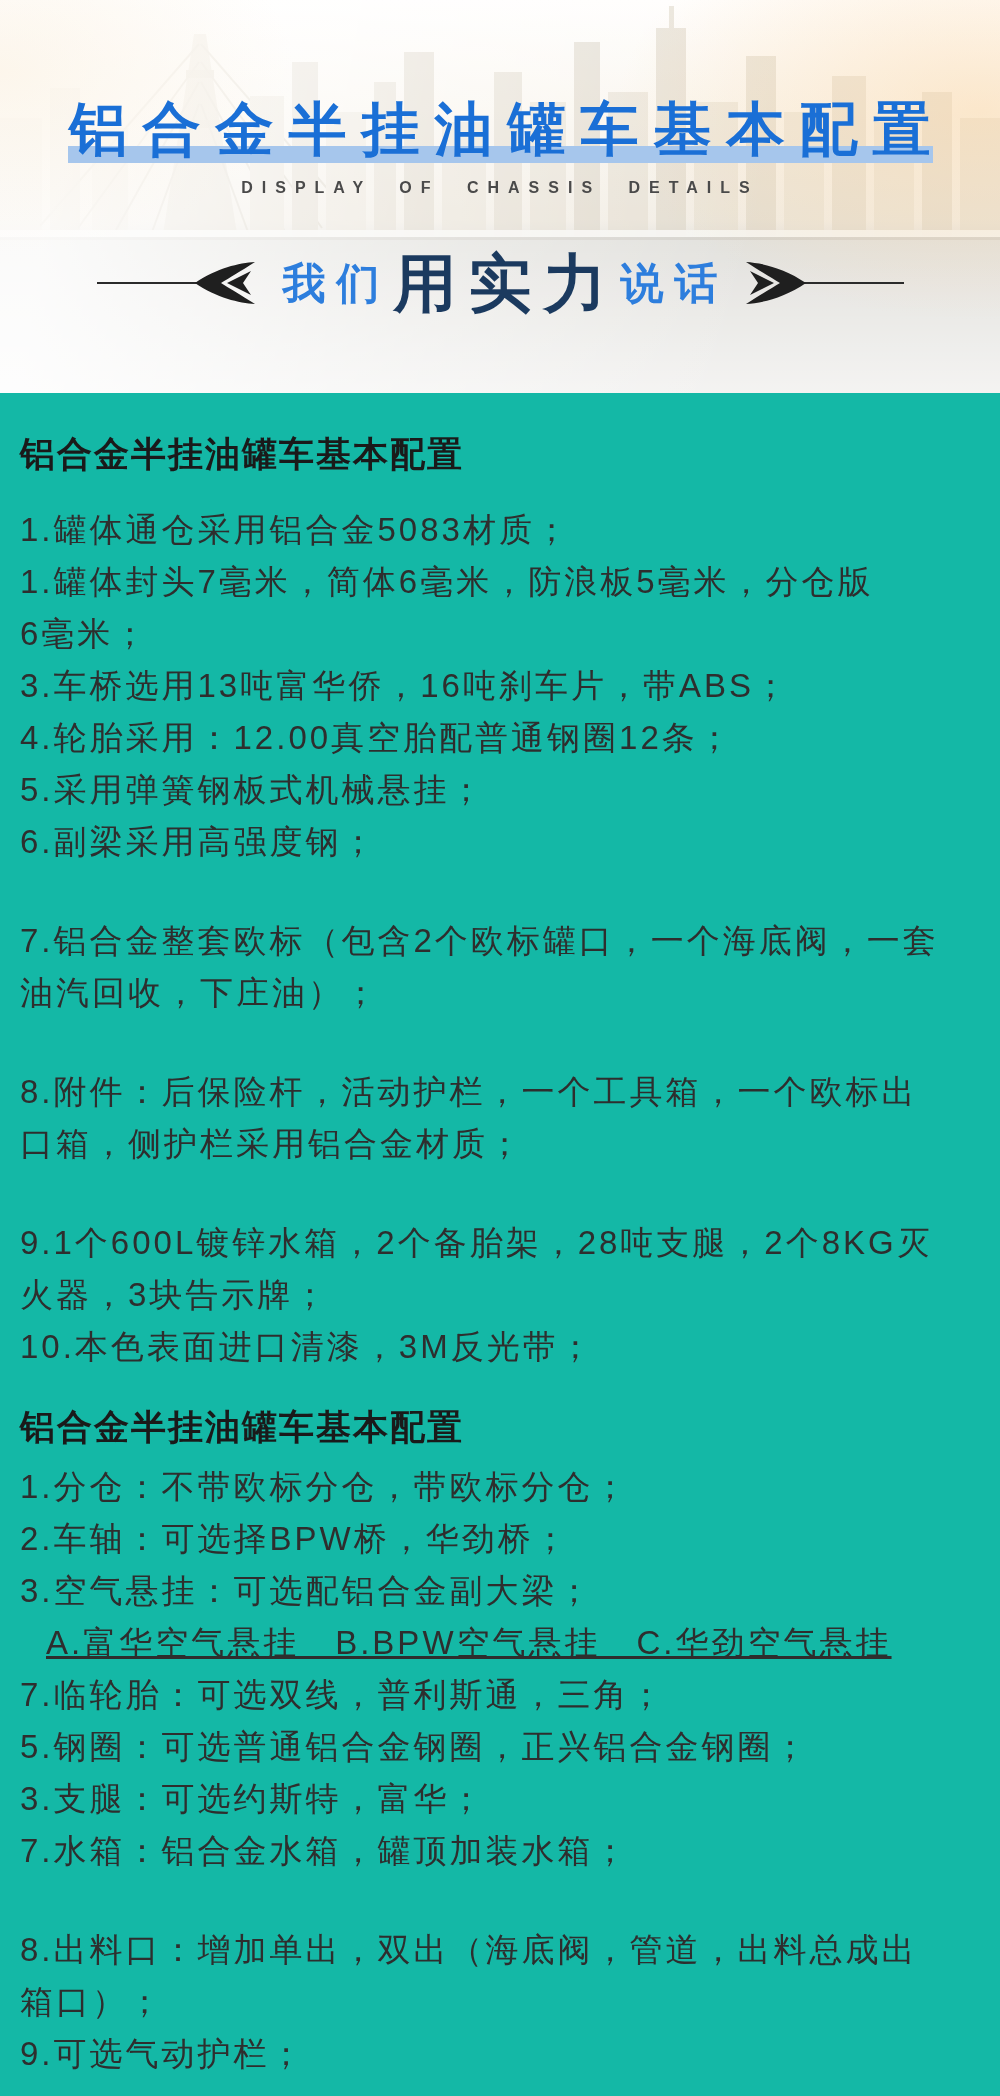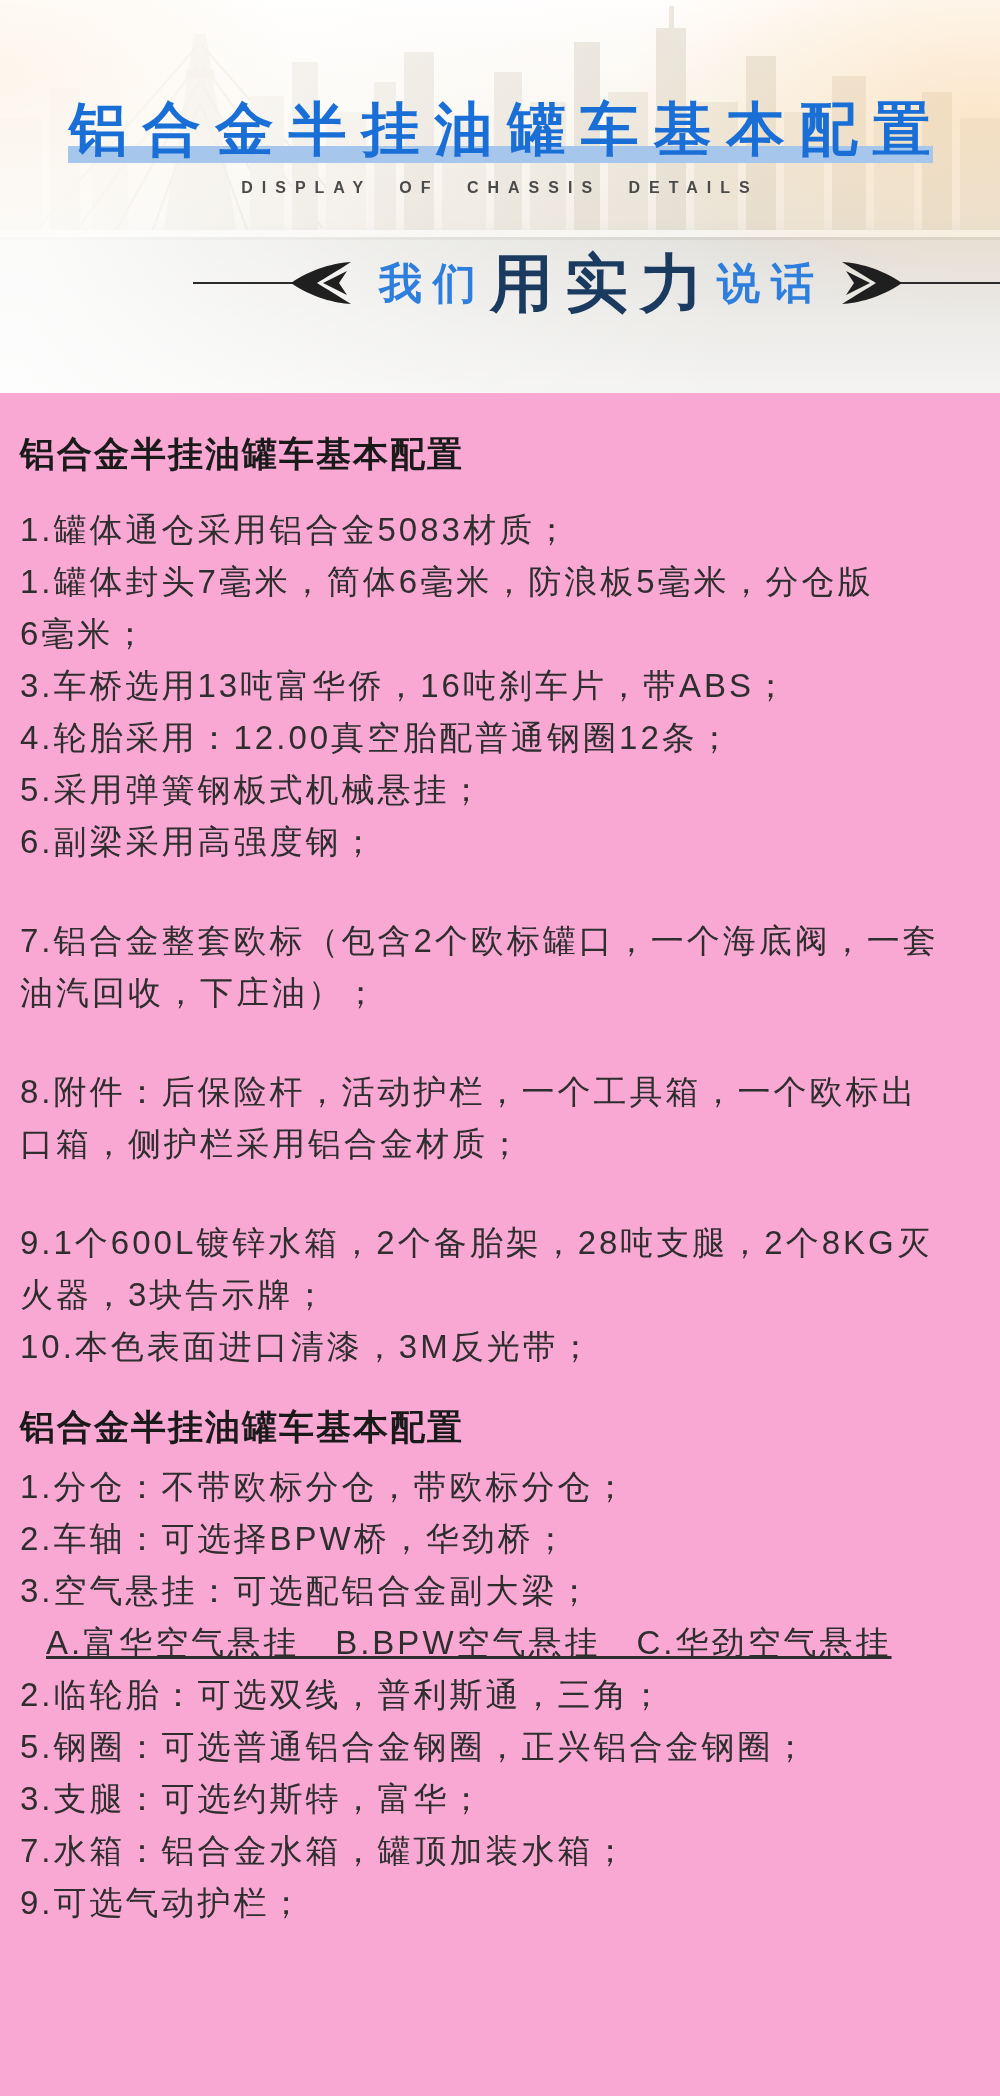--- a/index.html
+++ b/index.html
@@ -1,18 +1,18 @@
 <!DOCTYPE html>
 <html><head>
 <meta charset="utf-8">
 <style>
   html,body{margin:0;padding:0;background:#ffffff;}
   .page{
     position:relative;width:1000px;height:2096px;margin:0 auto;
-    background:#f9a8d4;overflow:hidden;
+    background:#14b8a6;overflow:hidden;
     font-family:"Liberation Sans","DejaVu Sans",sans-serif;
     color:#2d2d2d;
   }
 
   
   .hero{
     position:relative;width:1000px;height:393px;overflow:hidden;
     background:linear-gradient(180deg,#fffefd 0%,#faf6ef 28%,#f2ede4 56%,#e4e1dc 61%,#e6e4e1 72%,#efedea 100%);
   }
   .hero-skyline{position:absolute;left:0;top:0;z-index:0;}
@@ -32,21 +32,21 @@
   }
   .main-title{
     font-size:58px;line-height:58px;font-weight:bold;color:#1a6fd6;
     letter-spacing:15px;margin-right:-15px;white-space:nowrap;
   }
   .sub-title{
     margin-top:15px;font-size:16px;line-height:30px;font-weight:bold;color:#4a4a4a;
     letter-spacing:9px;word-spacing:14px;white-space:nowrap;
   }
   .slogan{
-    margin-top:48px;display:flex;align-items:center;justify-content:flex-end;gap:14px;
+    margin-top:48px;display:flex;align-items:center;justify-content:center;gap:14px;
   }
   .slogan .flourish{flex:0 0 auto;display:block;}
   .slogan-side{
     font-size:43px;font-weight:bold;color:#2d7edd;letter-spacing:11px;margin-right:-11px;
     line-height:64px;white-space:nowrap;
   }
   .slogan-main{
     font-size:63px;font-weight:bold;color:#1b3a5f;letter-spacing:12px;margin-right:-12px;
     line-height:64px;white-space:nowrap;
   }
@@ -175,22 +175,24 @@
         </div>
     </section>
 
     <section>
       <h2 class="section-heading second">铝合金半挂油罐车基本配置</h2>
       <div>
           <p class="spec-line">1.分仓：不带欧标分仓，带欧标分仓；</p>
           <p class="spec-line">2.车轴：可选择BPW桥，华劲桥；</p>
           <p class="spec-line">3.空气悬挂：可选配铝合金副大梁；</p>
           <p class="spec-line indent">A.富华空气悬挂　B.BPW空气悬挂　C.华劲空气悬挂</p>
-          <p class="spec-line">2.临轮胎：可选双线，普利斯通，三角；</p>
+          <p class="spec-line">7.临轮胎：可选双线，普利斯通，三角；</p>
           <p class="spec-line">5.钢圈：可选普通铝合金钢圈，正兴铝合金钢圈；</p>
           <p class="spec-line">3.支腿：可选约斯特，富华；</p>
           <p class="spec-line">7.水箱：铝合金水箱，罐顶加装水箱；</p>
+          <p class="spec-line gap-before">8.出料口：增加单出，双出（海底阀，管道，出料总成出
+箱口）；</p>
           <p class="spec-line">9.可选气动护栏；</p>
         </div>
     </section>
 
   </div>
 </div>
 
 </body></html>

